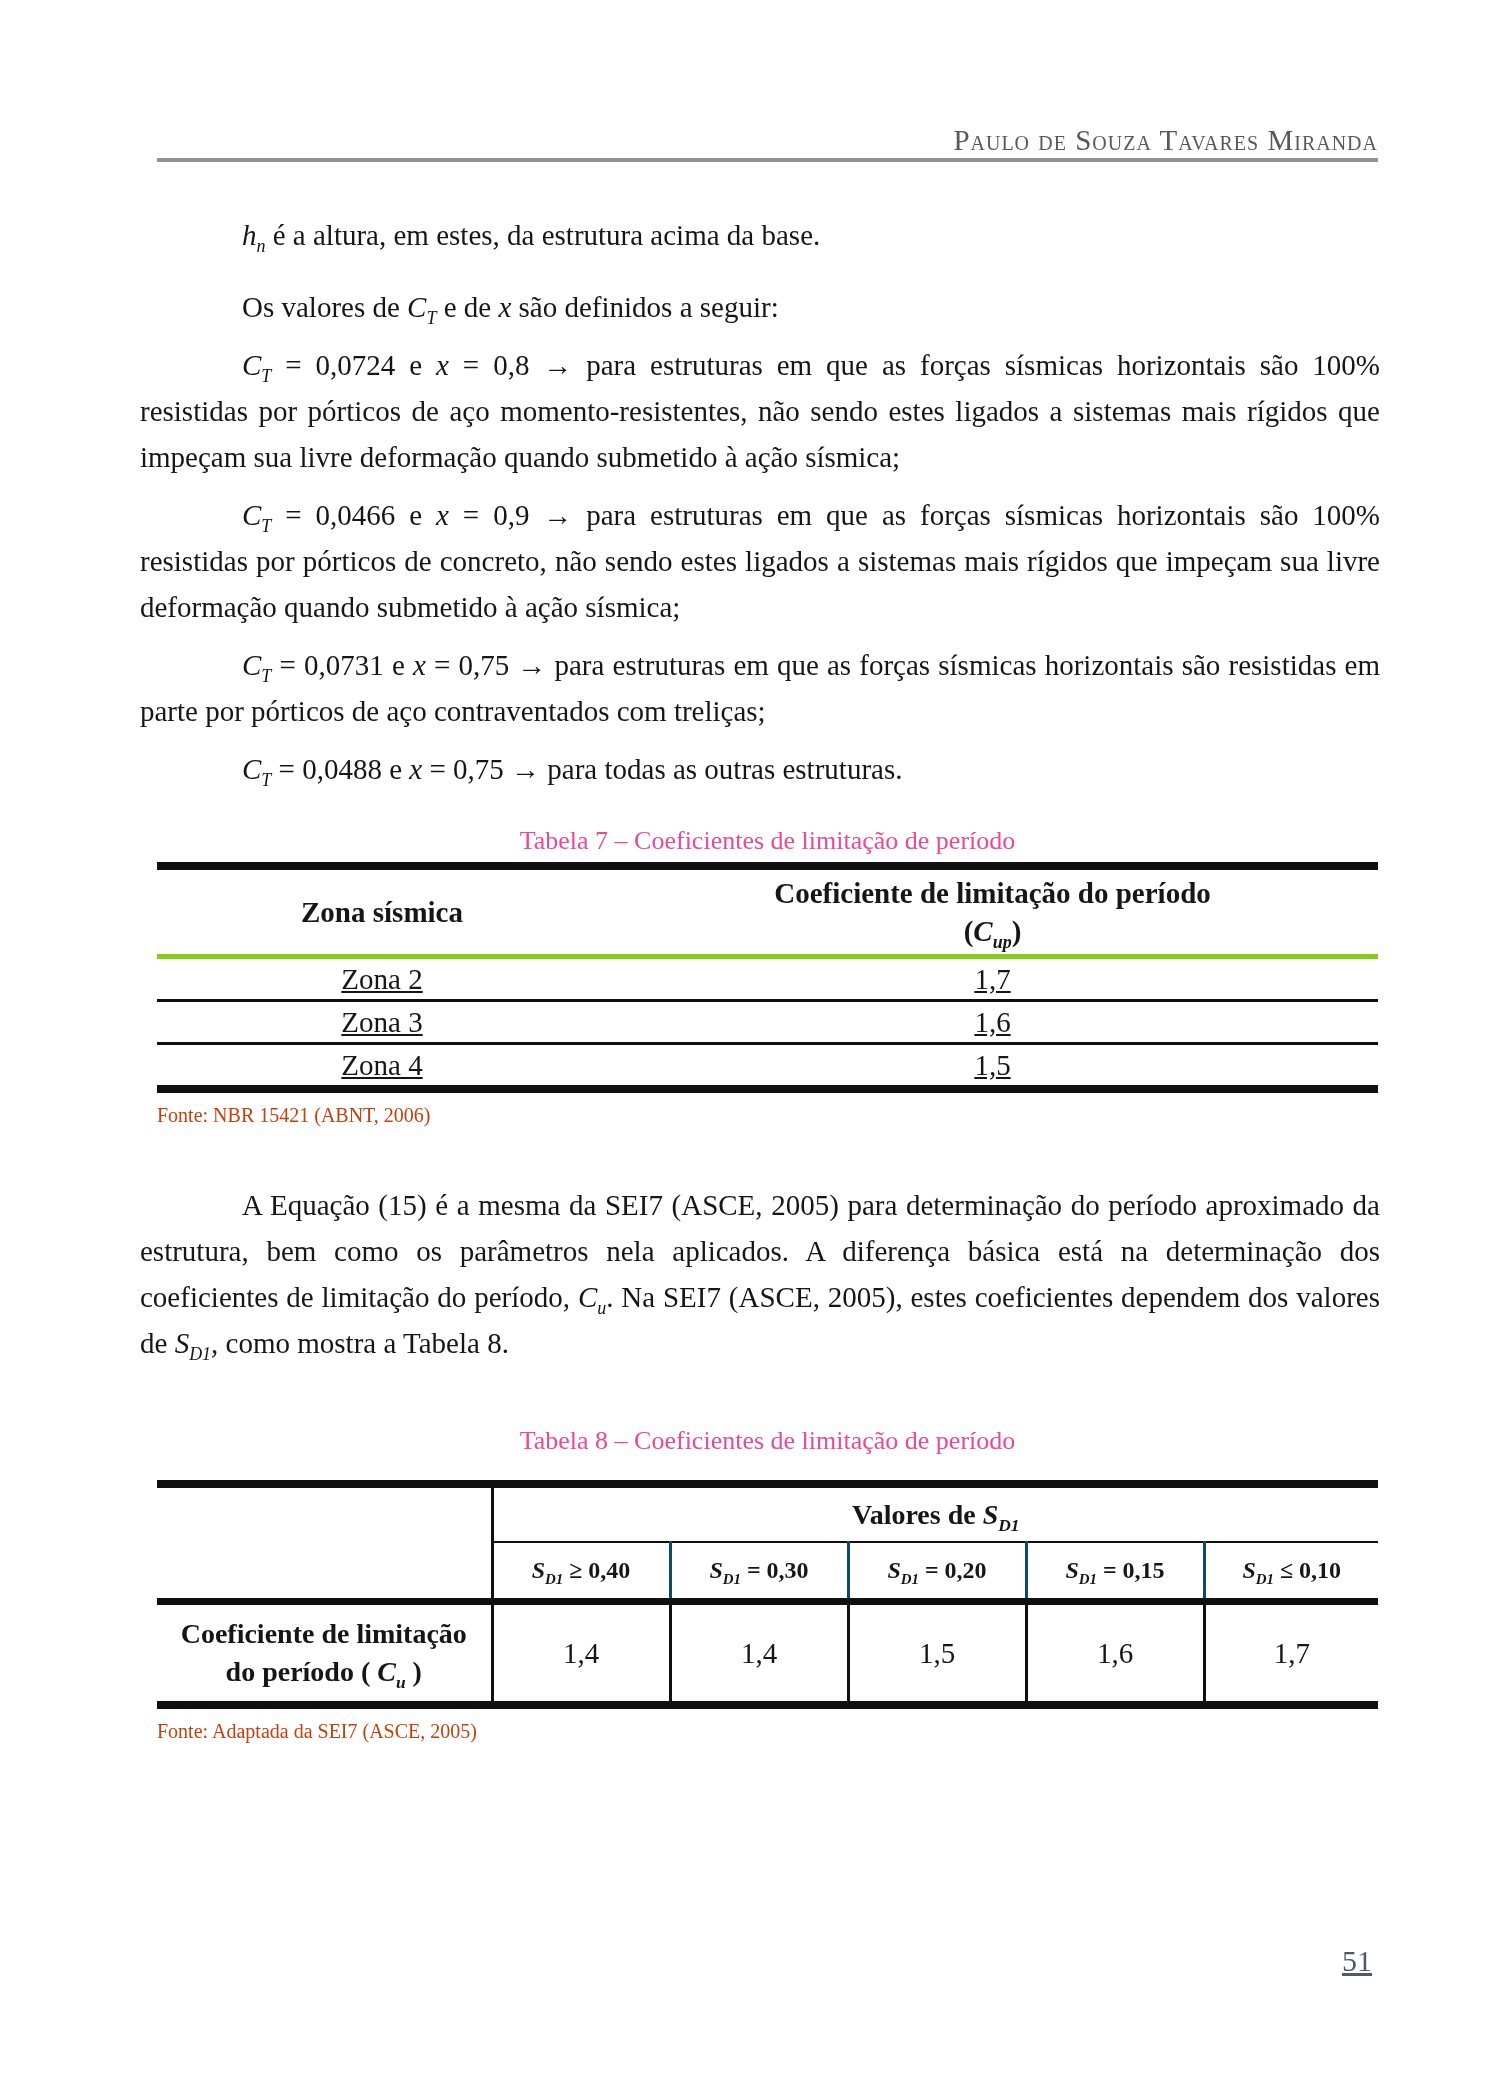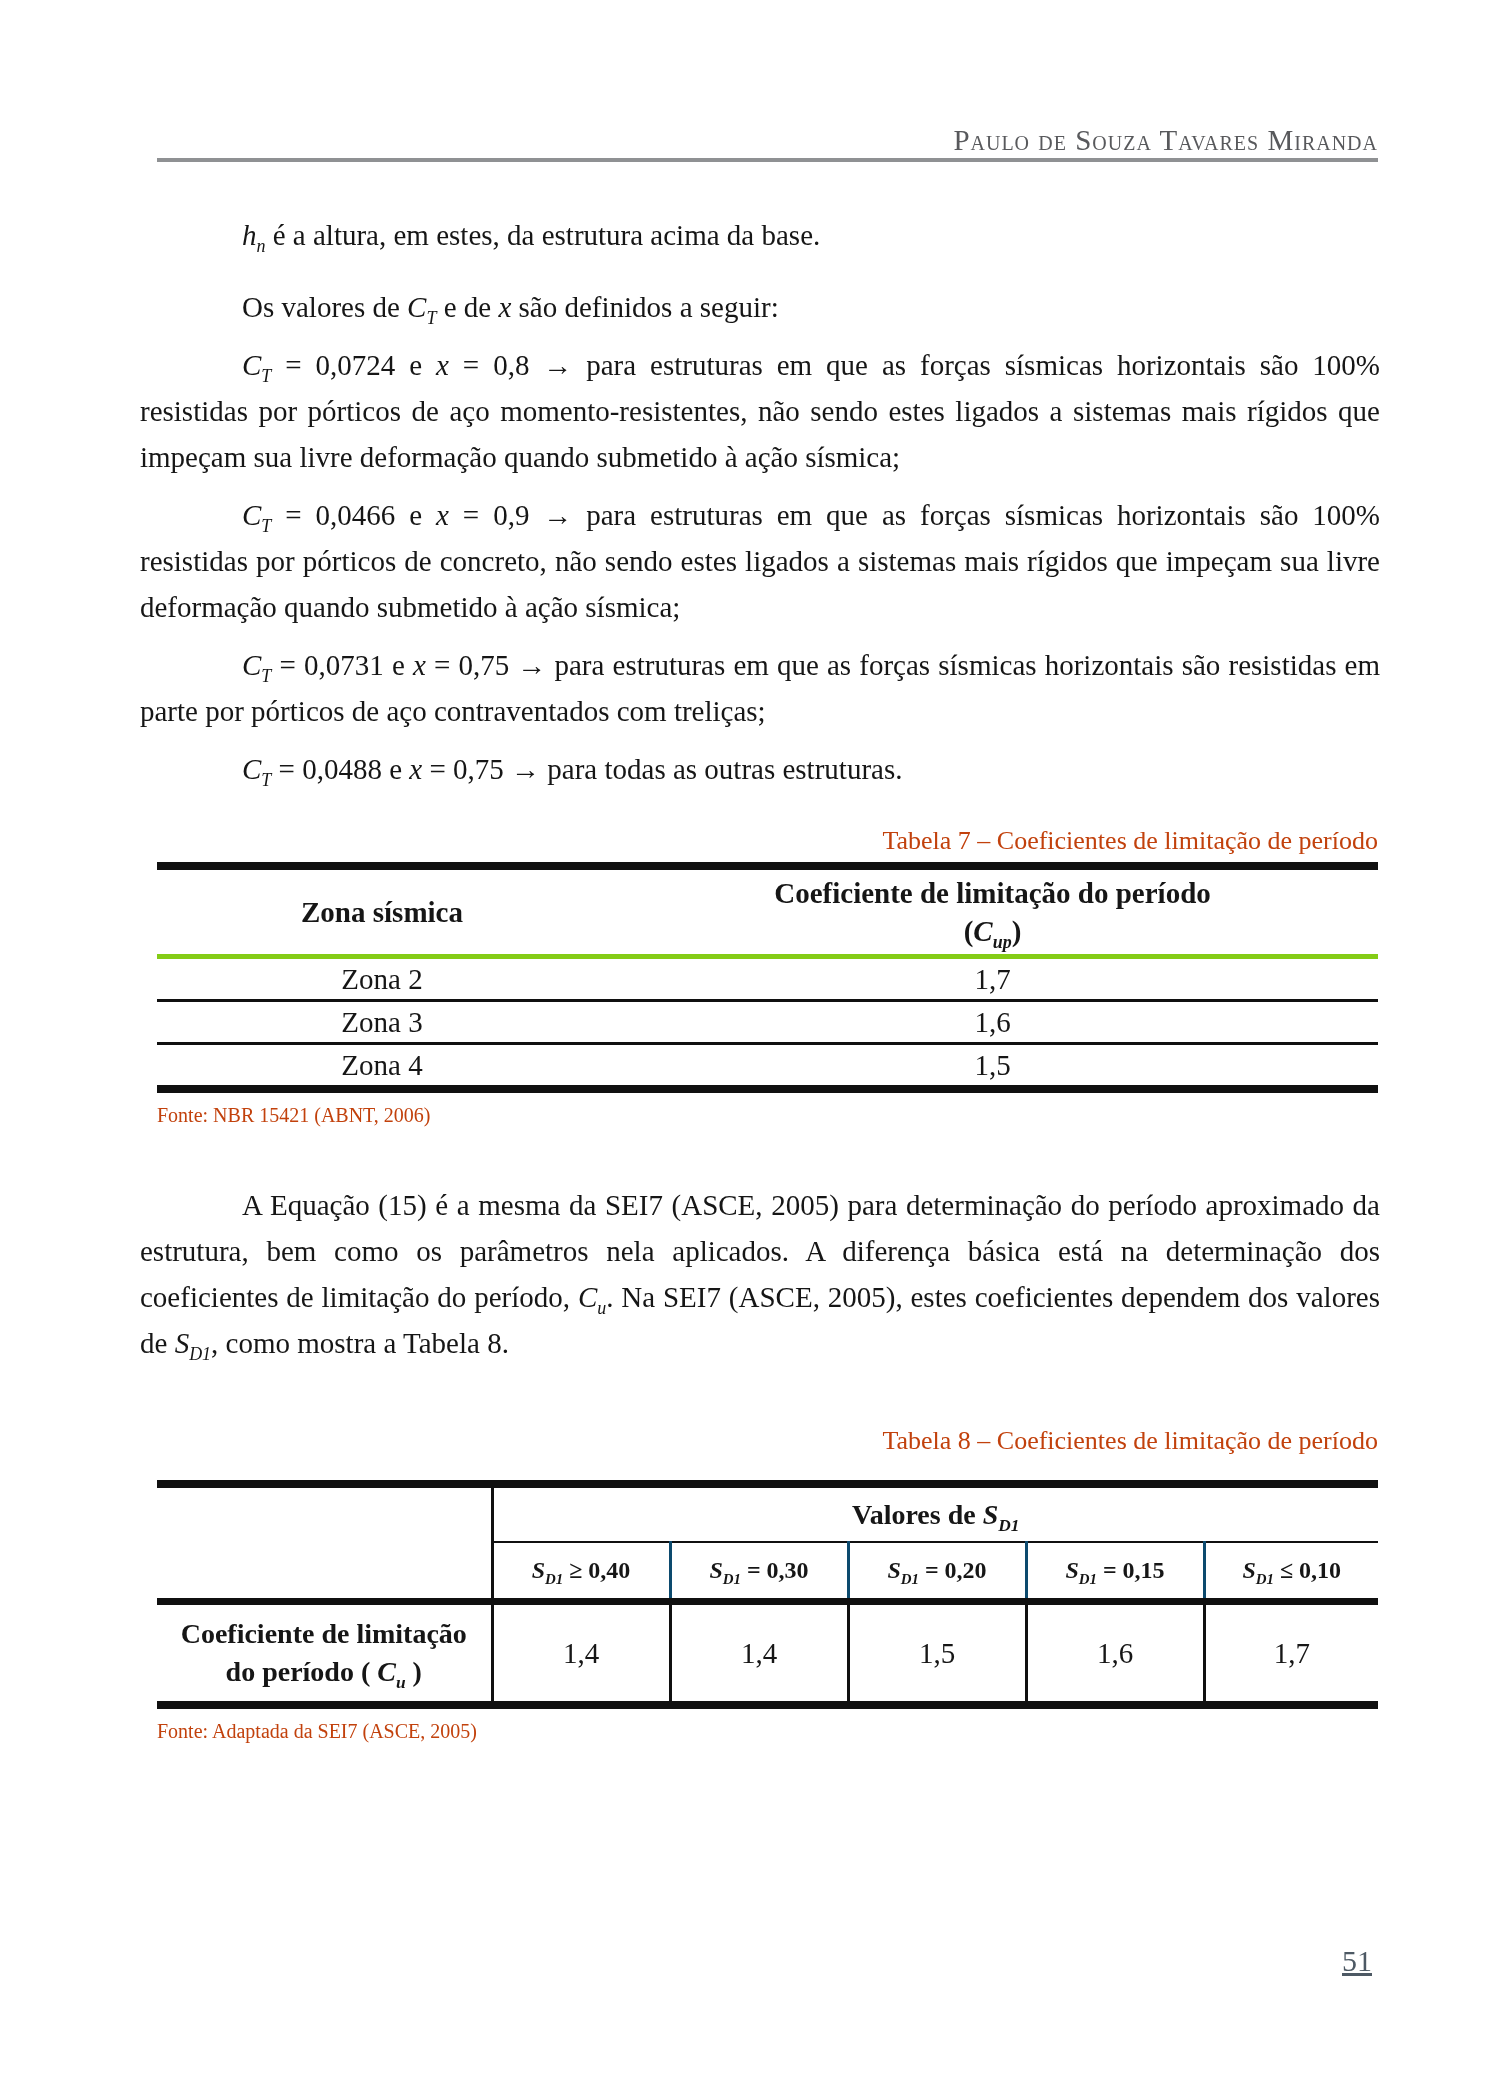--- a/index.html
+++ b/index.html
@@ -34,37 +34,37 @@
   .body-text p{
     margin:0;
     font-size:29px;line-height:46px;
     text-align:justify;
     text-indent:102px;
   }
   .body-text p.gap-lg{margin-bottom:26px;}
   .body-text p.gap{margin-bottom:12px;}
 
   .caption{
-    font-size:26px;line-height:34px;color:#c2410c;text-align:right;
+    font-size:26px;line-height:34px;color:#ec4899;text-align:center;
   }
   .fonte{
     font-size:20px;line-height:32px;color:#c2410c;margin-top:6px;
   }
 
   .table7-block{position:absolute;top:824px;left:157px;width:1221px;}
   .table7-block .caption{margin-bottom:4px;}
   table.t7{
     width:1221px;border-collapse:collapse;table-layout:fixed;
     border-top:8px solid #101010;border-bottom:8px solid #101010;
   }
   .t7 th,.t7 td{padding:0;text-align:center;vertical-align:middle;}
   .t7 thead tr{border-bottom:5px solid #84cc16;}
   .t7 thead th{font-weight:bold;font-size:29px;height:84px;}
   .t7 .hdr2 div{line-height:38px;}
-  .t7 tbody td{font-size:29px;height:40px;line-height:40px;}
+  .t7 tbody td{font-size:29px;height:40px;line-height:40px;text-decoration:underline;}
   .t7 tbody tr:not(:last-child){border-bottom:3px solid #101010;}
 
   .para-eq{position:absolute;top:1182px;left:140px;width:1240px;}
   .para-eq p{
     margin:0;font-size:29px;line-height:46px;text-align:justify;text-indent:102px;
   }
 
   .table8-block{position:absolute;top:1424px;left:157px;width:1221px;}
   .table8-block .caption{margin-bottom:22px;}
   table.t8{

